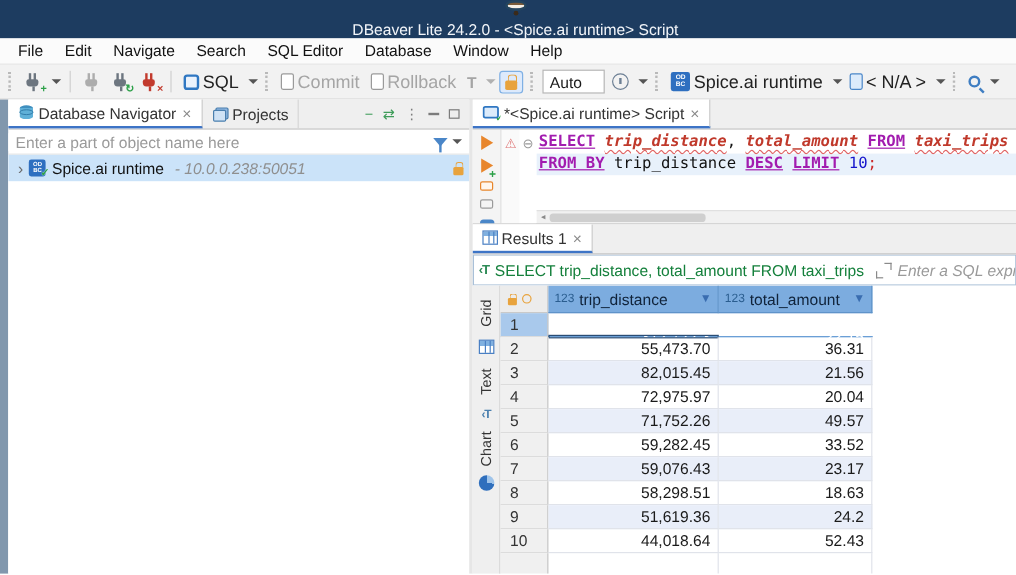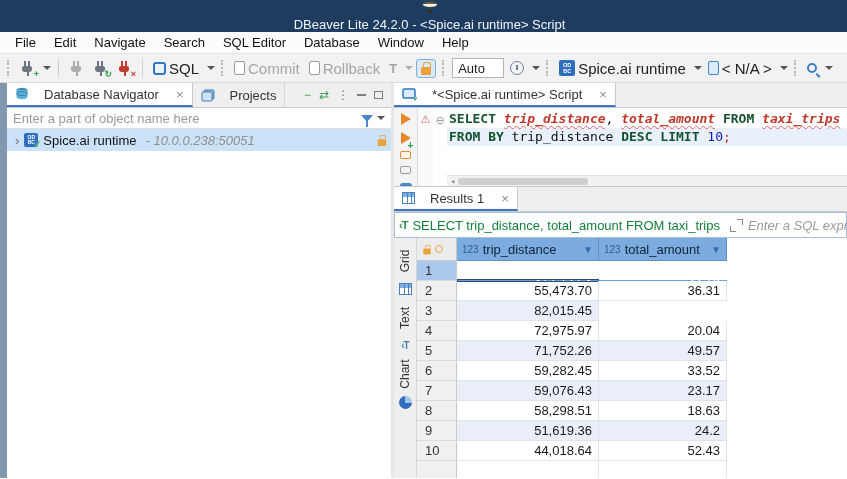--- a/index.html
+++ b/index.html
@@ -50,21 +50,21 @@
   .lock-ico::before { content:""; position:absolute; left:2px; top:0; width:6px; height:6px; border:1.5px solid #e8a33d; border-bottom:none; border-radius:3px 3px 0 0; }
   .lock-ico::after { content:""; position:absolute; left:0; top:5px; width:10px; height:8px; background:#e8a33d; border-radius:1.5px; }
 
   
   .main { display:flex; height:395px; }
   .edge-strip { width:7px; background:#8197ad; }
   .sash { width:3px; background:#e6e6e6; }
 
   
   .tabrow { height:25px; background:#efefef; border-bottom:1px solid #c9c9c9; display:flex; align-items:stretch; position:relative; }
-  .tab { display:flex; align-items:center; gap:15px; padding:0 8px; border-right:1px solid #d6d6d6; color:#333;text-align:right; }
+  .tab { display:flex; align-items:center; gap:3px; padding:0 8px; border-right:1px solid #d6d6d6; color:#333;text-align:right; }
   .tab.active { background:#fff; border-bottom:2px solid #3d74c6; border-right:1px solid #c9c9c9; }
   .tab .close { color:#8a8a8a; font-size:13px; margin-left:2px; }
   .panel-buttons { margin-left:auto; display:flex; align-items:center; gap:8px; padding-right:8px; color:#7c7c7c; font-size:12px; }
   .panel-buttons .green { color:#3f9d5a; }
   .winbox { width:9px; height:8px; border:1.5px solid #7c7c7c; display:inline-block; }
   .winmin { width:9px; height:2px; background:#7c7c7c; display:inline-block; }
 
   
   .navigator { width:384px; background:#fff; display:flex; flex-direction:column; }
   .filter-row { height:21px; border-bottom:1px solid #e0e0e0; display:flex; align-items:center; }
@@ -89,21 +89,21 @@
   .play .plus { position:absolute; left:-3px; top:2px; color:#2ca048; font-size:10px; font-weight:bold; }
   .script-ico { width:11px; height:13px; border:1.8px solid #e8862c; border-radius:2px; background:#fff7ee; }
   .script-ico.gray { border-color:#9a9a9a; background:#f4f4f4; }
   .blue-part { width:12px; height:6px; background:#4a86c8; border-radius:6px 6px 0 0; margin-top:2px; }
   .ann-ruler { width:15px; background:#fafafa; padding-top:3px; text-align:center; }
   .warn { color:#dd7070; font-size:11px; }
   .fold-col { width:14px; background:#fff; padding-top:3px; text-align:center; color:#9a9a9a; font-size:11px; line-height:18px; }
   .code-area { flex:1; position:relative; font-family:"DejaVu Sans Mono", monospace; font-size:13px; line-height:18px; padding-top:2px; min-width:0; overflow:hidden; }
   .code-line { white-space:pre; padding-left:2px; }
   .code-line.current { background:#e8f1fb; }
-  .tok-kw { color:#14532d; font-weight:bold; }
+  .tok-kw { color:#a21caf; font-weight:bold;text-decoration:underline; }
   .tok-err { color:#c0392b; font-weight:bold; font-style:italic; text-decoration:underline wavy #e06666 1px; text-underline-offset:2px; }
   .tok-pl { color:#111; }
   .tok-num { color:#1414cc; }
   .tok-delim { color:#cc2a2a; }
   .hscroll { position:absolute; bottom:0; left:0; right:0; height:11px; background:#f1f1f1; border-top:1px solid #e0e0e0; display:flex; align-items:center; }
   .hscroll .arr { color:#8a8a8a; font-size:9px; padding:0 3px; }
   .hscroll .thumb { width:130px; height:7px; background:#cfcfcf; border-radius:3px; }
 
   
   .results { flex:1; display:flex; flex-direction:column; min-height:0; }
@@ -400,20 +400,21 @@
                   <div class="g-cell c2">22.15</div>
                 </div>
                 <div class="g-row">
                   <div class="g-num">2</div>
                   <div class="g-cell c1">55,473.70</div>
                   <div class="g-cell c2">36.31</div>
                 </div>
                 <div class="g-row stripe">
                   <div class="g-num">3</div>
                   <div class="g-cell c1">82,015.45</div>
+                  <div class="g-cell c2">21.56</div>
                 </div>
                 <div class="g-row">
                   <div class="g-num">4</div>
                   <div class="g-cell c1">72,975.97</div>
                   <div class="g-cell c2">20.04</div>
                 </div>
                 <div class="g-row stripe">
                   <div class="g-num">5</div>
                   <div class="g-cell c1">71,752.26</div>
                   <div class="g-cell c2">49.57</div>

